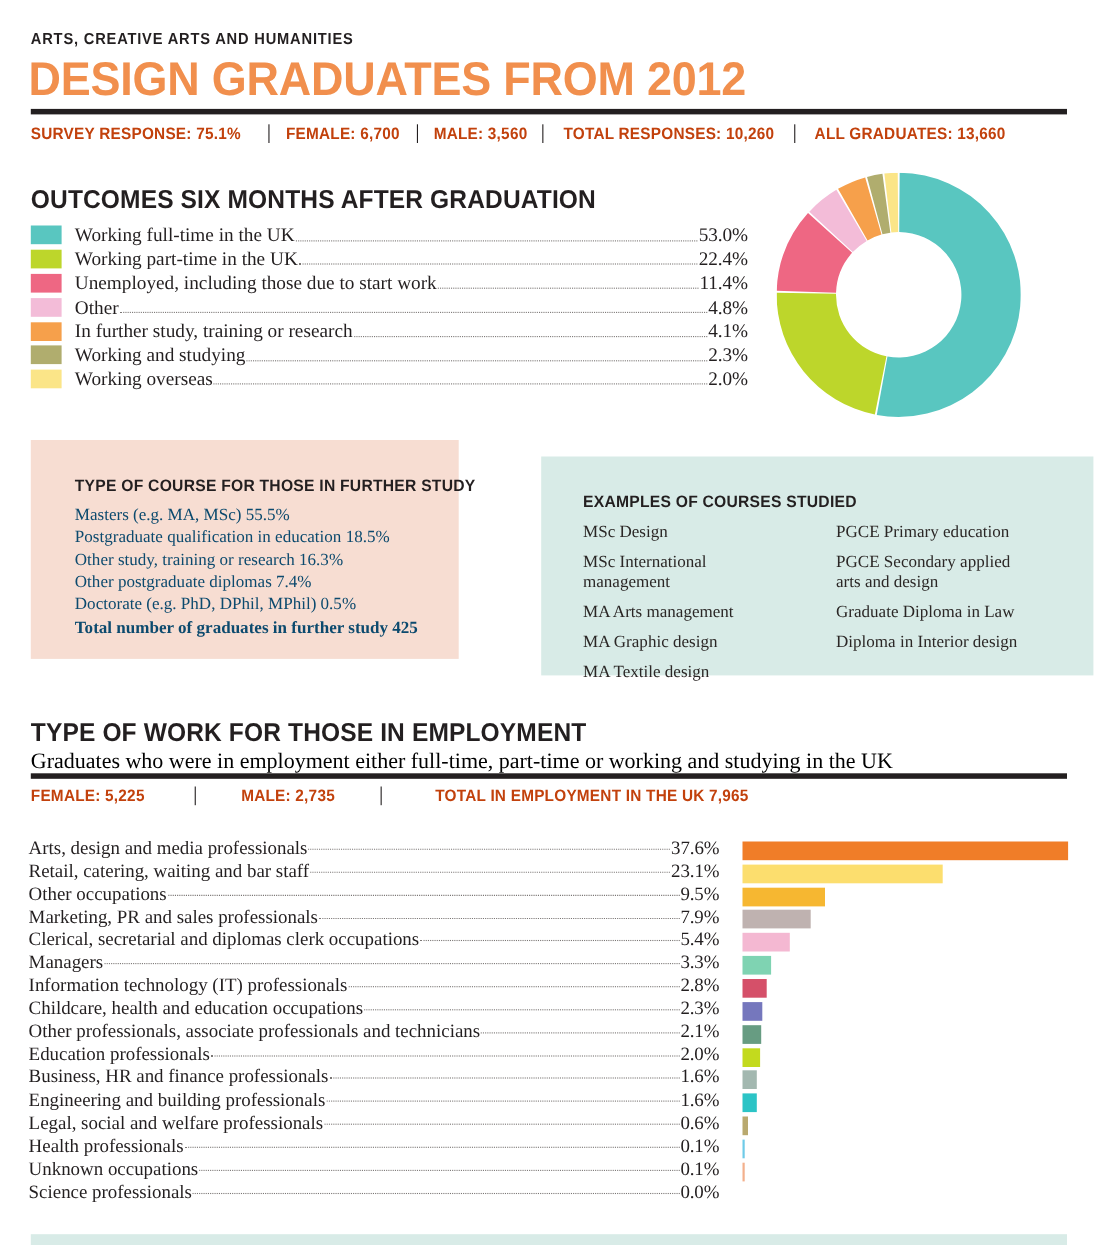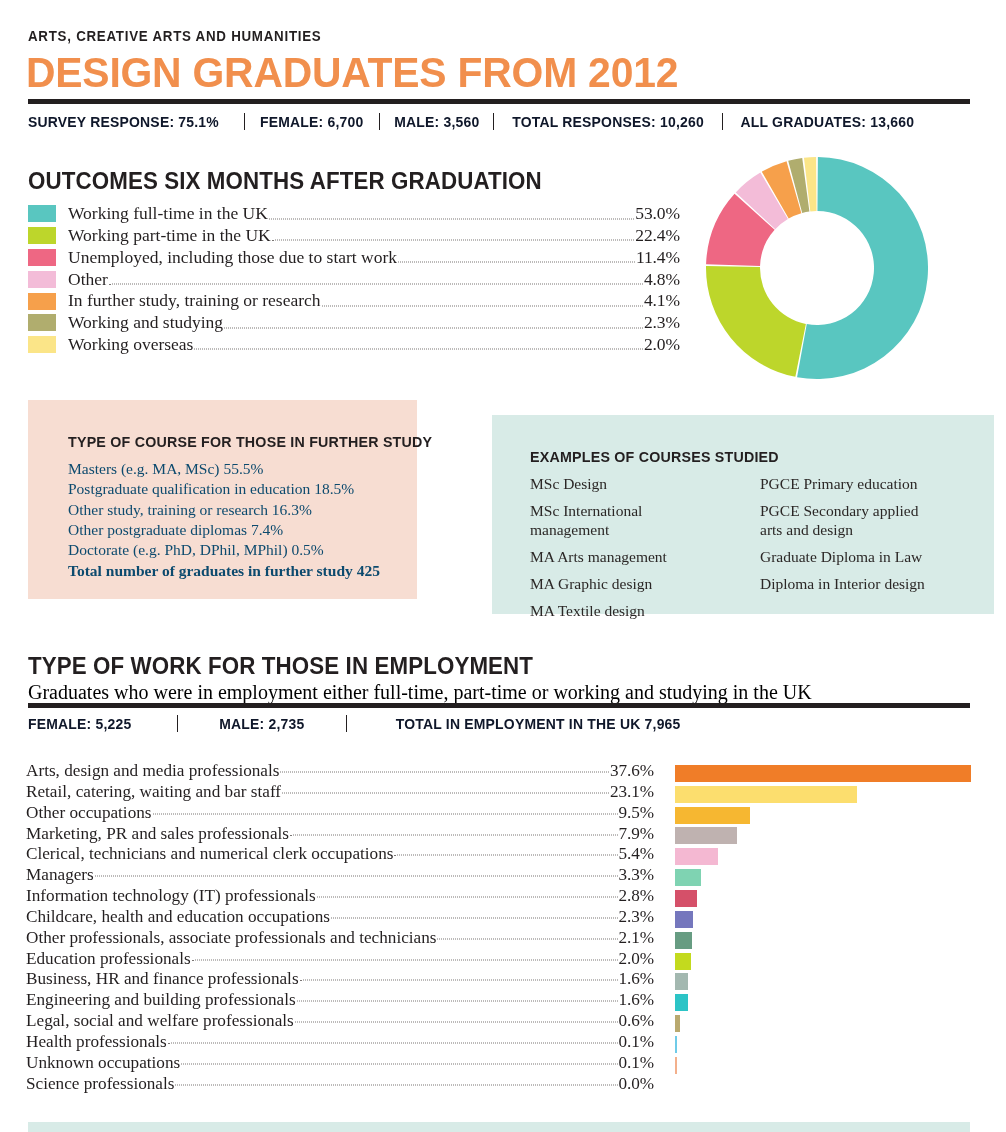--- a/index.html
+++ b/index.html
@@ -33,21 +33,21 @@
   .rule-thick{
     position:absolute;height:5px;background:#231f20;
   }
   #rule1{left:28px;top:99px;width:942px;}
   #rule2{left:28px;top:703px;width:942px;}
 
   .statbar{
     position:absolute;display:flex;align-items:center;
     font-family:"Liberation Sans", sans-serif;
     font-weight:bold;font-size:15px;letter-spacing:.015em;
-    color:#0f172a;text-transform:uppercase;white-space:nowrap;
+    color:#c2410c;text-transform:uppercase;white-space:nowrap;
   }
   #statbar1{left:28px;top:113px;}
   #statbar2{left:28px;top:715px;gap:27px;}
   .statbar .cell{padding:0 11px;transform:scaleX(.93);transform-origin:center;}
   .statbar .cell:first-child{padding-left:0;transform-origin:left center;}
   .statbar .divider{width:1px;align-self:stretch;background:#231f20;height:17px;}
 
   
   .sec-h{
     position:absolute;
@@ -273,21 +273,21 @@
         <span class="lbl">Other occupations</span>
         <span class="dots"></span>
         <span class="val">9.5%</span>
       </div>
       <div class="occ-row leader-row">
         <span class="lbl">Marketing, PR and sales professionals</span>
         <span class="dots"></span>
         <span class="val">7.9%</span>
       </div>
       <div class="occ-row leader-row">
-        <span class="lbl">Clerical, technicians and numerical clerk occupations</span>
+        <span class="lbl">Clerical, secretarial and diplomas clerk occupations</span>
         <span class="dots"></span>
         <span class="val">5.4%</span>
       </div>
       <div class="occ-row leader-row">
         <span class="lbl">Managers</span>
         <span class="dots"></span>
         <span class="val">3.3%</span>
       </div>
       <div class="occ-row leader-row">
         <span class="lbl">Information technology (IT) professionals</span>

